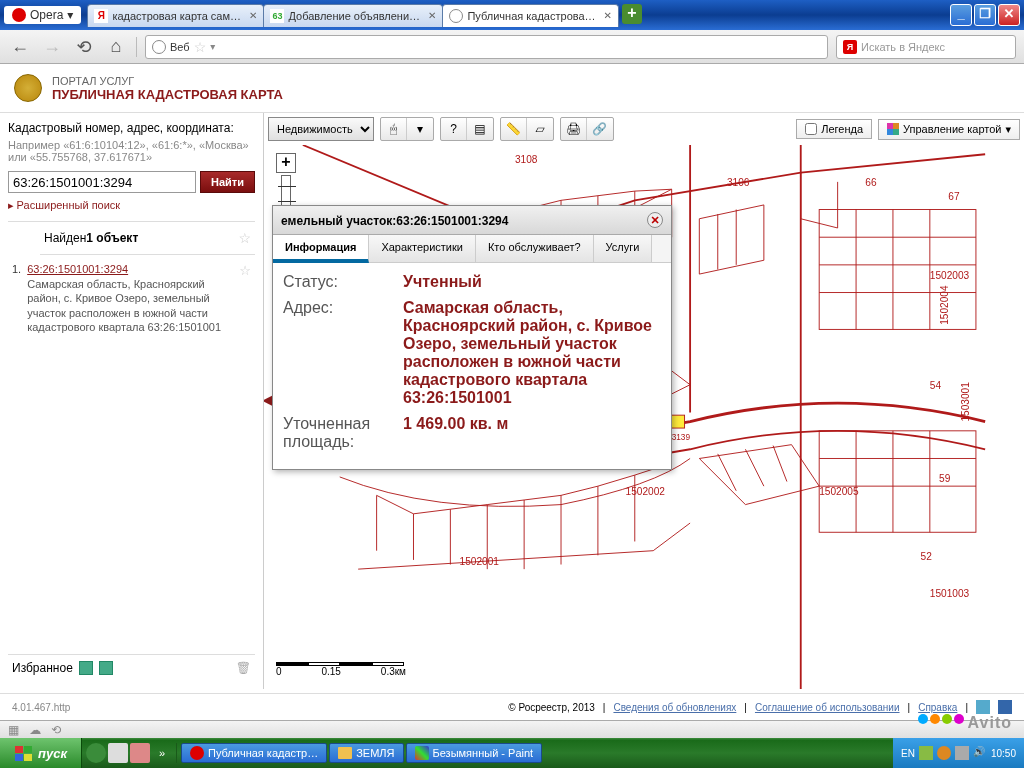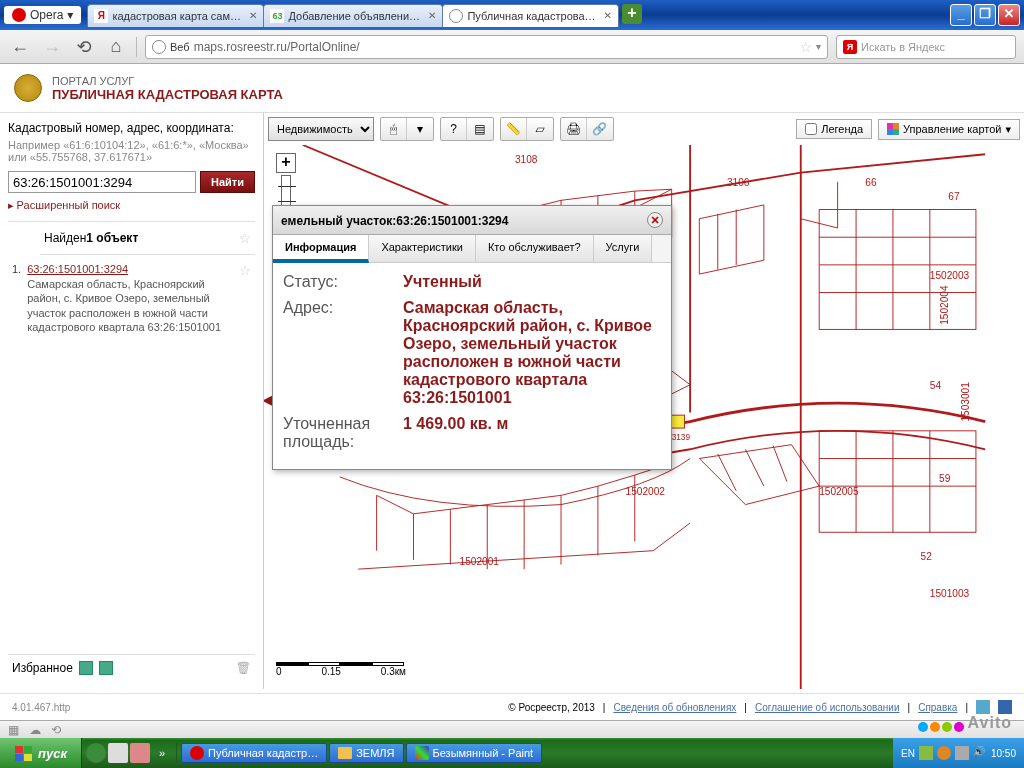--- a/index.html
+++ b/index.html
@@ -100,21 +100,21 @@
 .taskbar{position:absolute;bottom:0;left:0;right:0;height:30px;background:linear-gradient(to bottom,#3d8c3d,#1a6b1a 8%,#2a7a2a 50%,#1a5a1a);display:flex;align-items:center;}
 .start-btn{background:linear-gradient(to bottom,#6ec46e,#2a8a2a);height:100%;padding:0 14px;display:flex;align-items:center;gap:6px;color:#fff;font-weight:bold;font-style:italic;font-size:13px;border-right:1px solid #0a4a0a;}
 .start-icon{width:18px;height:16px;display:inline-flex;flex-wrap:wrap;}
 .start-icon span{width:8px;height:7px;margin:0.5px;}
 .ql{display:flex;padding:0 4px;gap:2px;border-right:1px solid #1a5a1a;}
 .ql-icon{width:20px;height:20px;display:flex;align-items:center;justify-content:center;font-size:11px;}
 .task-items{display:flex;flex:1;padding:0 4px;gap:2px;}
 .task-item{background:linear-gradient(to bottom,#4a9ae0,#2a6dd4);border:1px solid #1a4a8a;border-radius:2px;padding:2px 8px;color:#fff;font-size:11px;display:flex;align-items:center;gap:4px;max-width:165px;height:20px;overflow:hidden;white-space:nowrap;}
 .tray{background:linear-gradient(to bottom,#3aa0e8,#1a7ac0);height:100%;padding:0 8px;display:flex;align-items:center;gap:4px;color:#fff;font-size:10px;}
 .tray-icon{width:14px;height:14px;}
-.avito-wm{position:absolute;right:12px;bottom:36px;color:#999;font-size:16px;font-weight:bold;letter-spacing:1px;z-index:30;display:flex;align-items:flex-end;gap:4px;}
+.avito-wm{position:absolute;right:12px;bottom:36px;color:#999;font-size:16px;font-weight:bold;letter-spacing:1px;z-index:30;display:flex;align-items:flex-start;gap:4px;}
 .avito-dots{display:flex;gap:2px;}
 .avito-dots span{width:10px;height:10px;border-radius:50%;}
 </style>
 </head>
 <body>
 
 <div class="titlebar">
   <div class="opera-menu">
     <span class="opera-icon"></span>
     <span>Opera</span>
@@ -147,21 +147,20 @@
 
 <div class="navbar">
   <div class="nav-arrow">←</div>
   <div class="nav-arrow" style="color:#bbb;">→</div>
   <div class="nav-arrow">⟲</div>
   <div class="nav-arrow">⌂</div>
   <div class="nav-sep"></div>
   <div class="url-bar">
     <span class="globe-icon"></span>
     <span class="url-label">Веб</span>
-    <span class="url-text">maps.rosreestr.ru/PortalOnline/</span>
     <span class="star">☆</span>
     <span style="color:#888;font-size:10px;">▾</span>
   </div>
   <div class="search-bar">
     <span class="yandex-icon">Я</span>
     <span>Искать в Яндекс</span>
   </div>
 </div>
 
 <div class="content">

